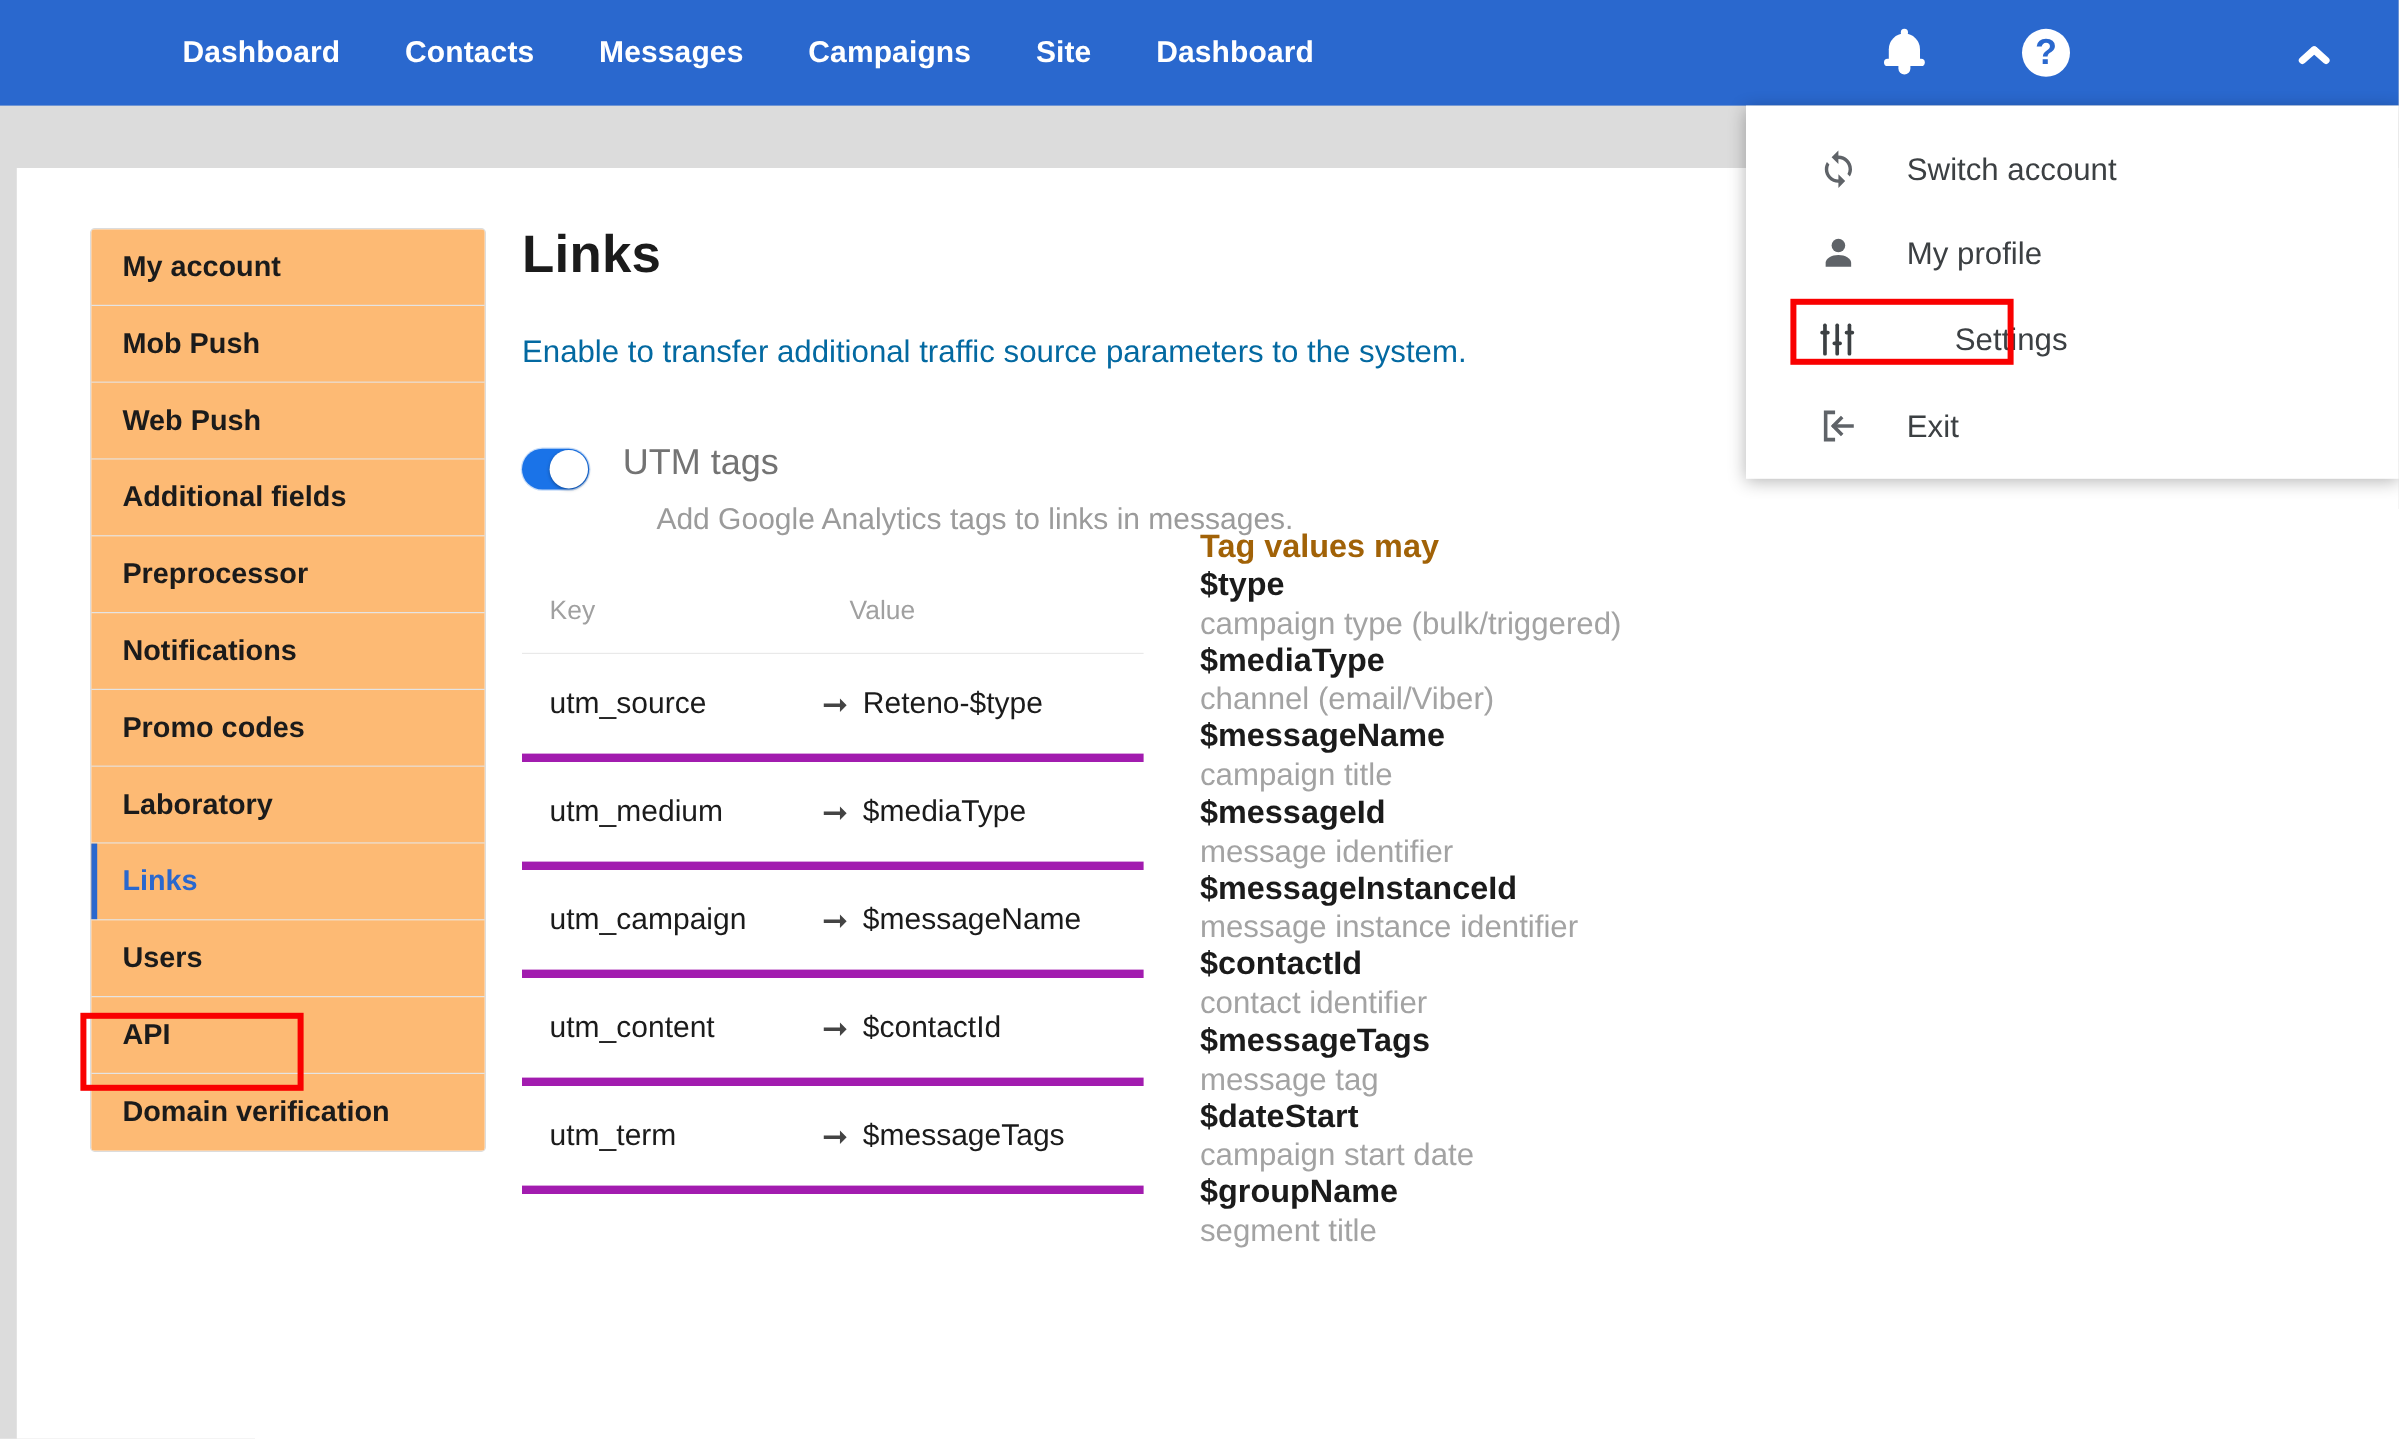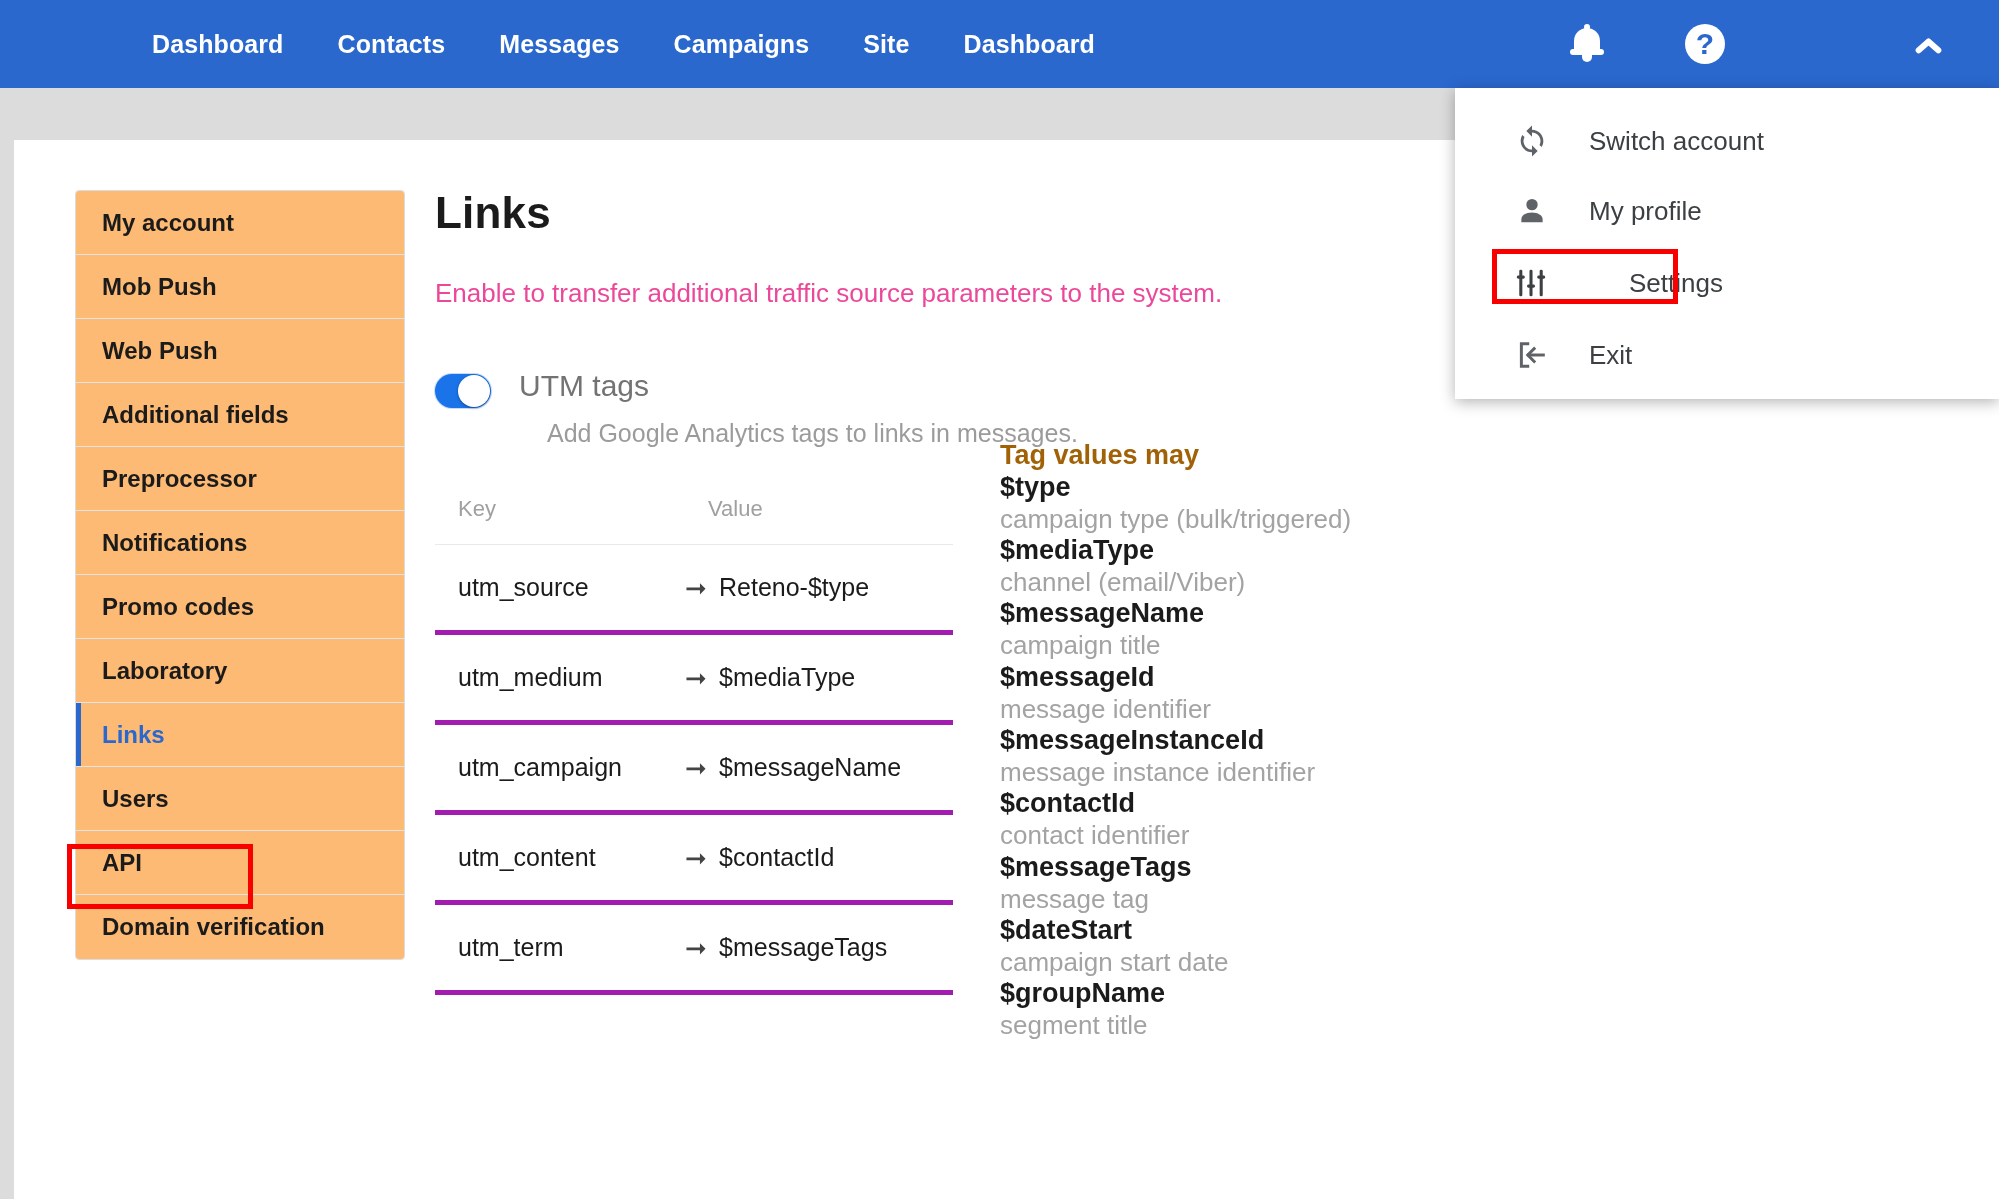--- a/index.html
+++ b/index.html
@@ -109,21 +109,21 @@
     content:""; position:absolute; left:0; top:0; bottom:0; width:5px; background:#2a68ce;
   }
   #links-highlight {
     position:absolute; left:53px; top:704px; width:186px; height:65px;
     border:5px solid #f90000; z-index:30; pointer-events:none;
   }
 
   
   #main { position:absolute; left:421px; top:48px; width:1560px; }
   #page-title { font-size:44px; font-weight:bold; color:#1b1b1b; letter-spacing:0.2px; }
-  #page-sub { margin-top:40px; font-size:26px; color:#ec4899; }
+  #page-sub { margin-top:40px; font-size:26px; color:#0369a1; }
 
   #toggle-row { margin-top:60px; display:flex; align-items:flex-start; }
   #utm-toggle {
     width:56px; height:34px; border-radius:17px; background:#1a73e8;
     position:relative; cursor:pointer; flex:0 0 auto; margin-top:5px;
     box-shadow:0 0 0 1px rgba(26,115,232,0.25);
   }
   #utm-toggle .knob {
     position:absolute; right:1px; top:1px; width:32px; height:32px;
     border-radius:50%; background:#ffffff; box-shadow:0 1px 3px rgba(0,0,0,0.35);
@@ -133,21 +133,21 @@
   #toggle-desc { margin-top:16px; font-size:25px; color:#9b9b9b; margin-left:28px; }
 
   
   #utm-table { margin-top:48px; width:518px; }
   .th-row { display:flex; padding-bottom:22px; border-bottom:1px solid #e9e9e9; }
   .th { font-size:22px; color:#a0a0a0; }
   .th.key { width:250px; padding-left:23px; }
   .th.val { padding-left:23px; }
   .tr-row {
     display:flex; align-items:center; height:90px;
-    border-bottom:5px solid #a21caf;
+    border-bottom:7px solid #a21caf;
   }
   .td-key { width:250px; padding-left:23px; font-size:25px; color:#1b1b1b; }
   .td-val { display:flex; align-items:center; }
   .arrow-ic { width:34px; color:#444; font-size:26px; line-height:1; }
   .td-valtext { font-size:25px; color:#1b1b1b; }
 
   
   #taglist { position:absolute; left:565px; top:252px; width:560px; }
   .tag-head { font-size:27px; font-weight:bold; color:#a16207; line-height:1.18; }
   .tag-name { font-size:27px; font-weight:bold; color:#1b1b1b; line-height:1.18; }

